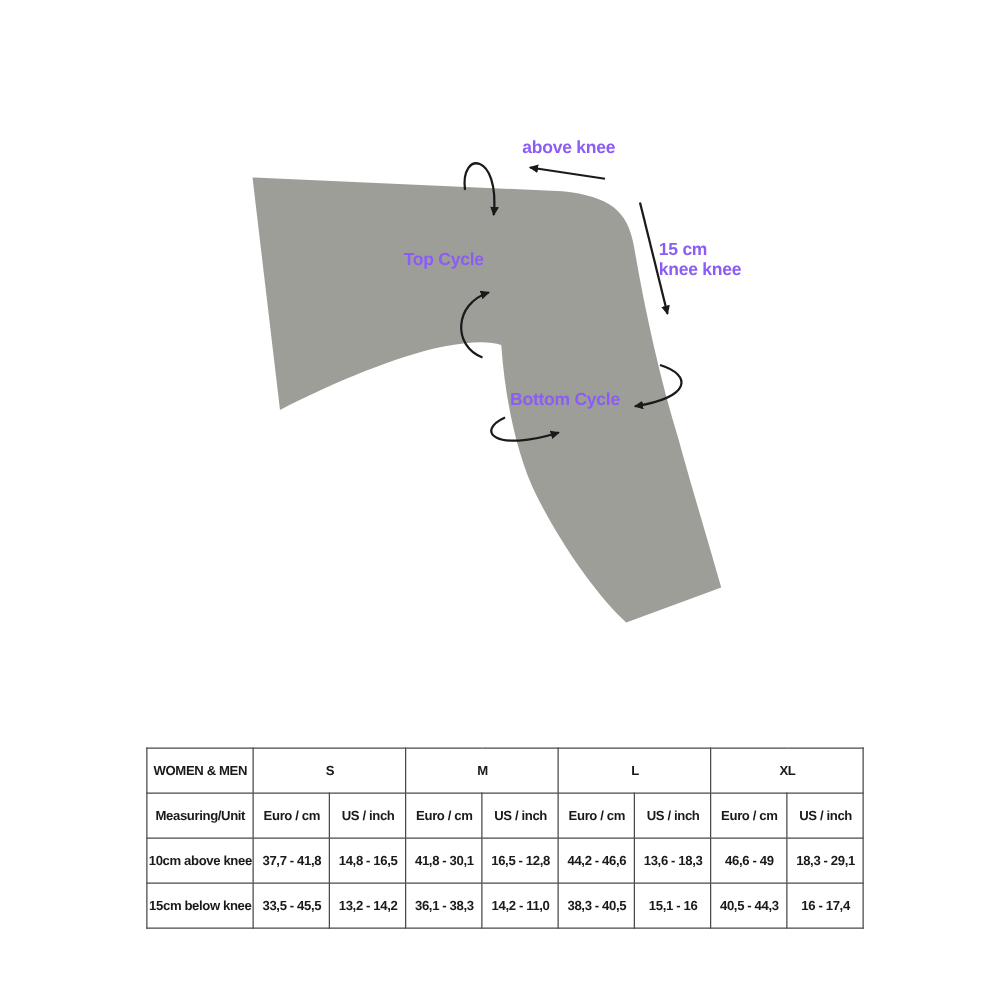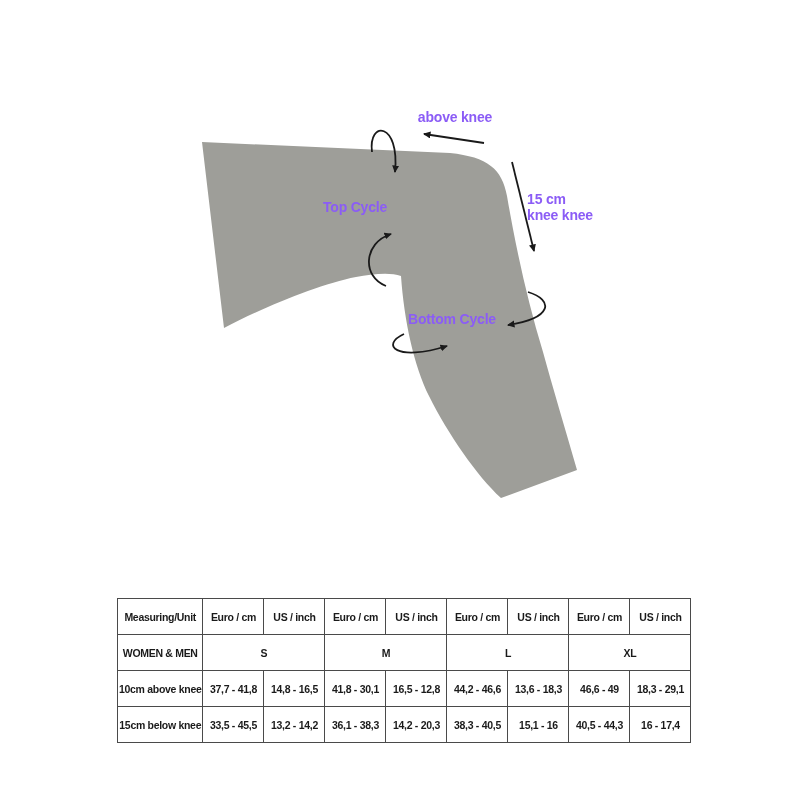--- a/index.html
+++ b/index.html
@@ -83,54 +83,54 @@
         <col class="c-val">
         <col class="c-val">
         <col class="c-val">
       <col class="c-val">
         <col class="c-val">
         <col class="c-val">
         <col class="c-val">
     </colgroup>
     <tbody>
       <tr>
+        <td>WOMEN &amp; MEN</td>
+        <td colspan="2">S</td>
+        <td colspan="2">M</td>
+        <td colspan="2">L</td>
+        <td colspan="2">XL</td>
+      </tr>
+      <tr>
         <td>Measuring/Unit</td>
         <td>Euro / cm</td>
         <td>US / inch</td>
         <td>Euro / cm</td>
         <td>US / inch</td>
         <td>Euro / cm</td>
         <td>US / inch</td>
         <td>Euro / cm</td>
         <td>US / inch</td>
-      </tr>
-      <tr>
-        <td>WOMEN &amp; MEN</td>
-        <td colspan="2">S</td>
-        <td colspan="2">M</td>
-        <td colspan="2">L</td>
-        <td colspan="2">XL</td>
       </tr>
       <tr>
         <td>10cm above knee</td>
         <td>37,7 - 41,8</td>
         <td>14,8 - 16,5</td>
         <td>41,8 - 30,1</td>
         <td>16,5 - 12,8</td>
         <td>44,2 - 46,6</td>
         <td>13,6 - 18,3</td>
         <td>46,6 - 49</td>
         <td>18,3 - 29,1</td>
       </tr>
       <tr>
         <td>15cm below knee</td>
         <td>33,5 - 45,5</td>
         <td>13,2 - 14,2</td>
         <td>36,1 - 38,3</td>
-        <td>14,2 - 20,3</td>
+        <td>14,2 - 11,0</td>
         <td>38,3 - 40,5</td>
         <td>15,1 - 16</td>
         <td>40,5 - 44,3</td>
         <td>16 - 17,4</td>
       </tr>
     </tbody>
   </table>
 </div>
 
 </body></html>

